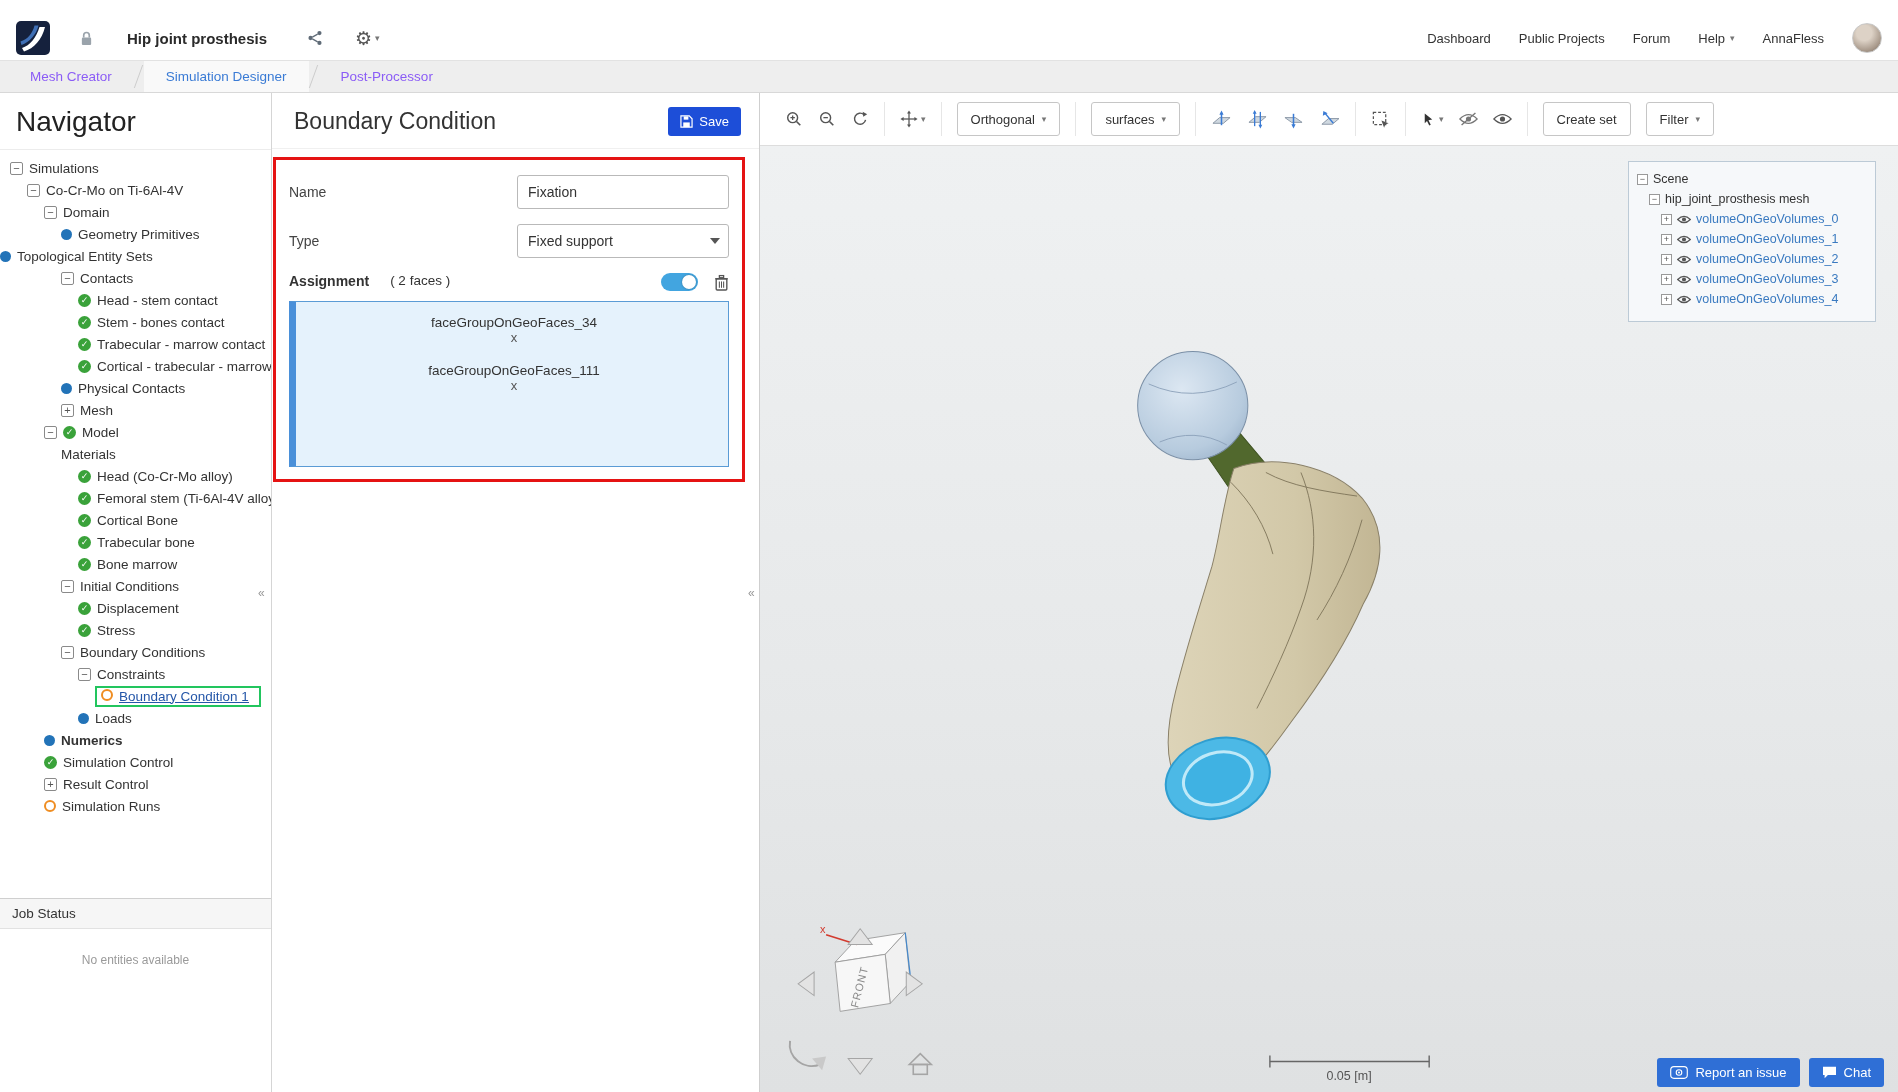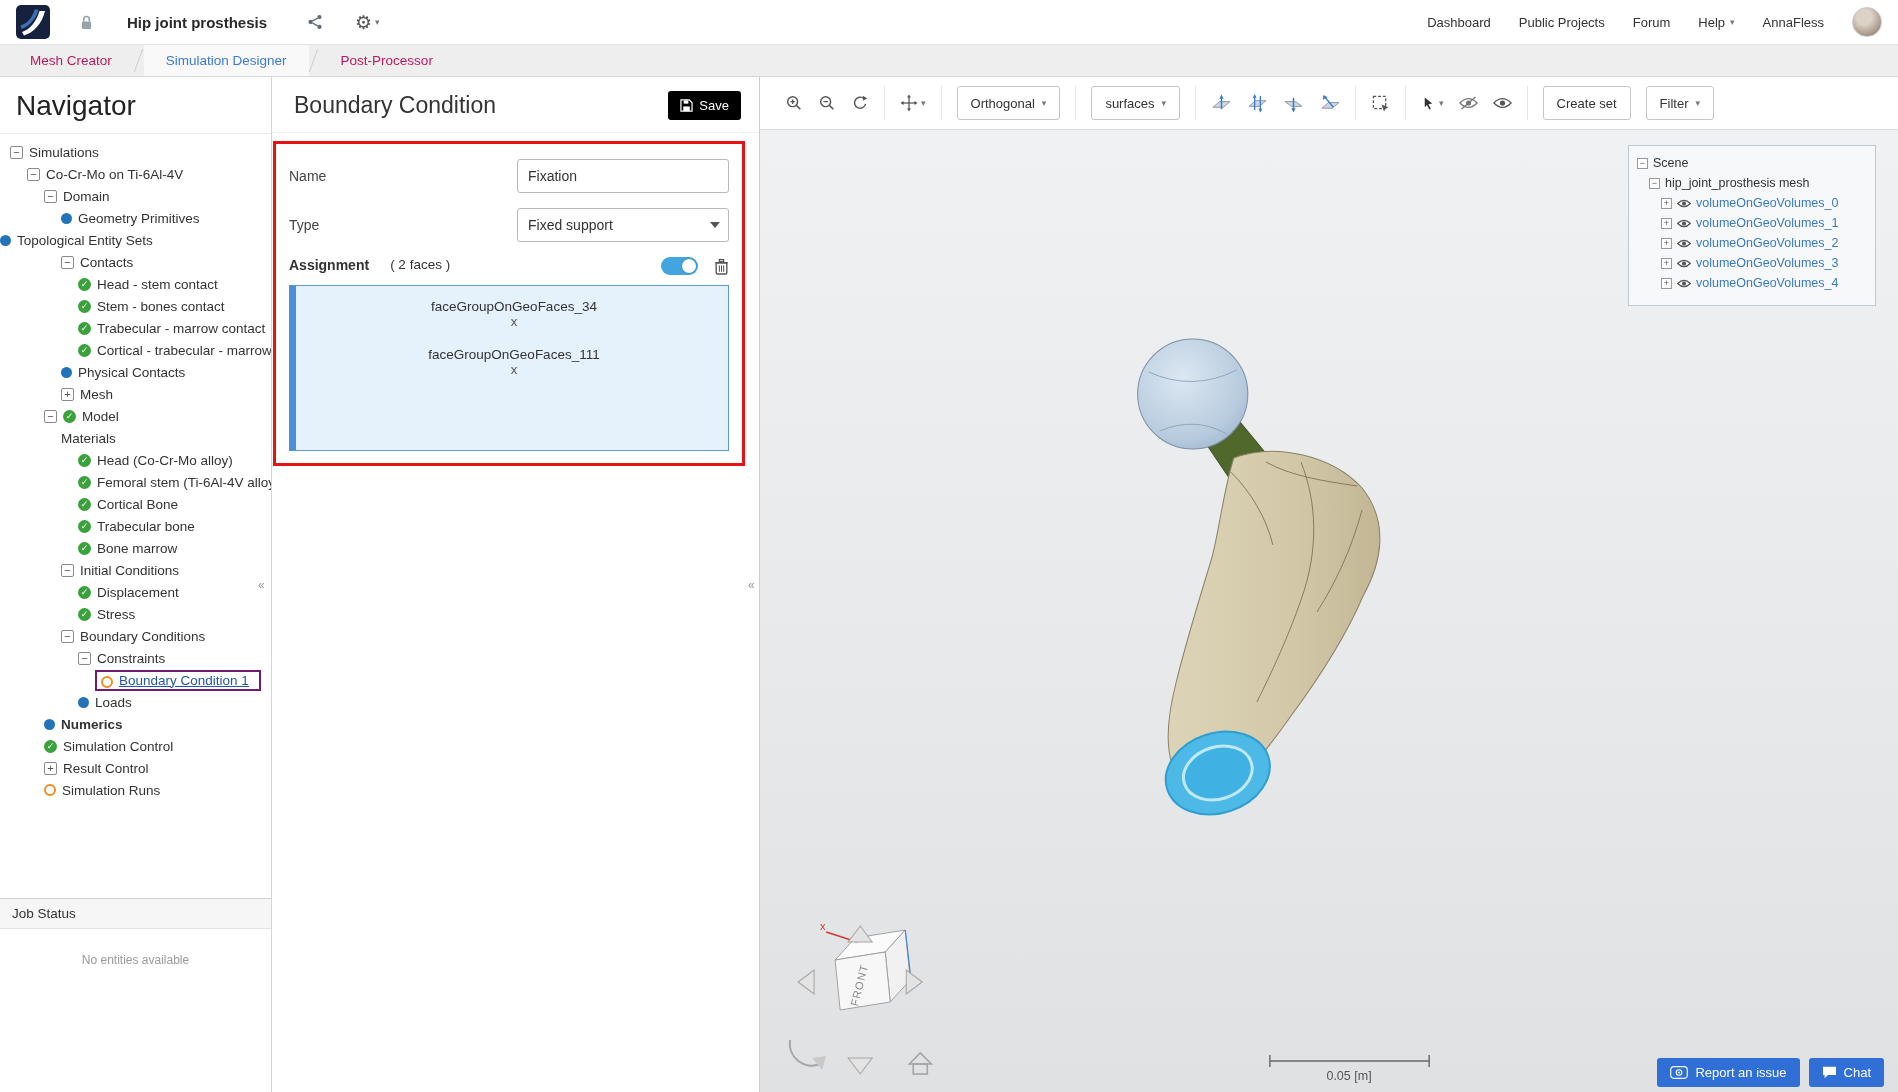--- a/index.html
+++ b/index.html
@@ -4,68 +4,68 @@
 <style>
   * { box-sizing: border-box; margin: 0; padding: 0; }
   html, body { width: 1898px; height: 1092px; }
   body {
     font-family: "Liberation Sans", "DejaVu Sans", sans-serif;
     background: #fff; color: #333; overflow: hidden;
     display: flex; flex-direction: column;
   }
   
   .topbar { height: 45px; flex: none; background: #fff; border-bottom: 1px solid #e2e2e2;
-    display: flex; align-items: center; padding: 0 16px; gap: 24px; }
+    display: flex; align-items: center; padding: 0 16px; gap: 24px; margin-top: 16px; }
   .logo { width: 34px; height: 34px; flex: none; cursor: pointer; }
   .lock-wrap { margin-left: 6px; display: flex; align-items: center; }
   .project-title { font-size: 15px; font-weight: bold; color: #2b2b2b; margin: 0 16px 0 10px; }
   .topbar-icon-btn { display: flex; align-items: center; gap: 3px; cursor: pointer; margin-right: 8px; }
   .gear-glyph { font-size: 19px; color: #555; line-height: 1; }
   .caret { font-size: 9px; color: #777; }
   .topbar-right { margin-left: auto; display: flex; align-items: center; gap: 28px; font-size: 13px; color: #333; }
   .topbar-link { cursor: pointer; display: flex; align-items: center; gap: 5px; }
   .avatar { width: 30px; height: 30px; border-radius: 50%; border: 1px solid #c9c9c9; cursor: pointer;
     background: radial-gradient(circle at 40% 32%, #ddd2c6 0 30%, #a7988a 70%, #6f6256 100%); }
   
   .tabsbar { height: 32px; flex: none; background: #eeeeee; border-bottom: 1px solid #d8d8d8;
     display: flex; align-items: stretch; padding-left: 8px; }
-  .tab { padding: 0 22px; display: flex; align-items: center; font-size: 13.5px; color: #be185d; cursor: pointer; }
+  .tab { padding: 0 22px; display: flex; align-items: center; font-size: 13.5px; color: #8b5cf6; cursor: pointer; }
   .tab.active { background: #f9f9f9; color: #3a7bd5; }
   .tab-sep { width: 10px; position: relative; }
   .tab-sep::before { content: ""; position: absolute; left: 4px; top: 4px; bottom: 4px; width: 1px;
     background: #cccccc; transform: skewX(-20deg); }
   
   .main { flex: 1; display: flex; position: relative; overflow: hidden; }
   
   .navigator { width: 272px; flex: none; background: #fff; border-right: 1px solid #d5d5d5;
     display: flex; flex-direction: column; }
   .nav-title { font-size: 28px; font-weight: 400; color: #222; padding: 13px 16px 11px; border-bottom: 1px solid #ececec; }
   .tree { flex: 1; overflow: hidden; padding-top: 7px; }
   .tree-row { height: 22px; display: flex; align-items: center; font-size: 13.5px; color: #333;
     cursor: pointer; white-space: nowrap; }
   .tgl { width: 13px; height: 13px; border: 1px solid #8a8a8a; border-radius: 2px; background: #fff;
     font-size: 11px; line-height: 10px; display: inline-flex; align-items: center; justify-content: center;
     color: #555; margin-right: 6px; flex: none; }
   .st { margin-right: 6px; flex: none; display: inline-flex; align-items: center; justify-content: center; }
   .dot { width: 11px; height: 11px; border-radius: 50%; background: #2273b8; }
   .chk { width: 13px; height: 13px; border-radius: 50%; background: #3aa23a; color: #fff; font-size: 9px; }
   .cir { width: 12px; height: 12px; border-radius: 50%; border: 2px solid #ef8d22; background: #fff; }
-  .selbox { display: inline-flex; align-items: flex-end; border: 2px solid #701a75; padding: 1px 10px 1px 4px; text-decoration: underline; }
+  .selbox { display: inline-flex; align-items: flex-start; border: 2px solid #22c55e; padding: 1px 10px 1px 4px; text-decoration: underline; }
   .tree-row.selected .lbl { color: #2456a8; text-decoration: underline; }
   .job-status { flex: none; height: 194px; border-top: 1px solid #cfcfcf; display: flex; flex-direction: column; }
   .job-status-header { background: #f6f6f6; border-bottom: 1px solid #e2e2e2; font-size: 13.5px; color: #333;
     padding: 7px 12px; }
   .job-status-body { flex: 1; text-align: center; padding-top: 24px; font-size: 12px; color: #9a9a9a; }
   
   .form-panel { width: 488px; flex: none; background: #fff; border-right: 1px solid #cfcfcf;
     display: flex; flex-direction: column; }
   .panel-header { display: flex; align-items: center; justify-content: space-between;
     padding: 14px 18px 12px 22px; border-bottom: 1px solid #f0f0f0; }
   .panel-title { font-size: 23px; font-weight: 400; color: #333; }
-  .save-btn { background: #000000; color: #fff; border: none; border-radius: 3px; font-size: 13px;
+  .save-btn { background: #1d4ed8; color: #fff; border: none; border-radius: 3px; font-size: 13px;
     padding: 7px 12px; display: flex; align-items: center; gap: 6px; cursor: pointer; font-family: inherit; }
   .annotation-box { margin: 8px 14px 0 1px; border: 3px solid #e51313; padding: 15px 13px 12px; }
   .form-row { display: flex; align-items: center; margin-bottom: 15px; }
   .form-label { flex: 1; font-size: 14px; color: #444; }
   .text-input { width: 212px; height: 34px; border: 1px solid #b9b9b9; border-radius: 3px; padding: 0 10px;
     font-size: 14px; color: #333; font-family: inherit; background: #fff; }
   .select-box { width: 212px; height: 34px; border: 1px solid #b9b9b9; border-radius: 3px; background: #fff;
     display: flex; align-items: center; padding: 0 24px 0 10px; font-size: 14px; color: #333;
     position: relative; cursor: pointer; }
   .select-caret { position: absolute; right: 8px; top: 50%; transform: translateY(-50%);

